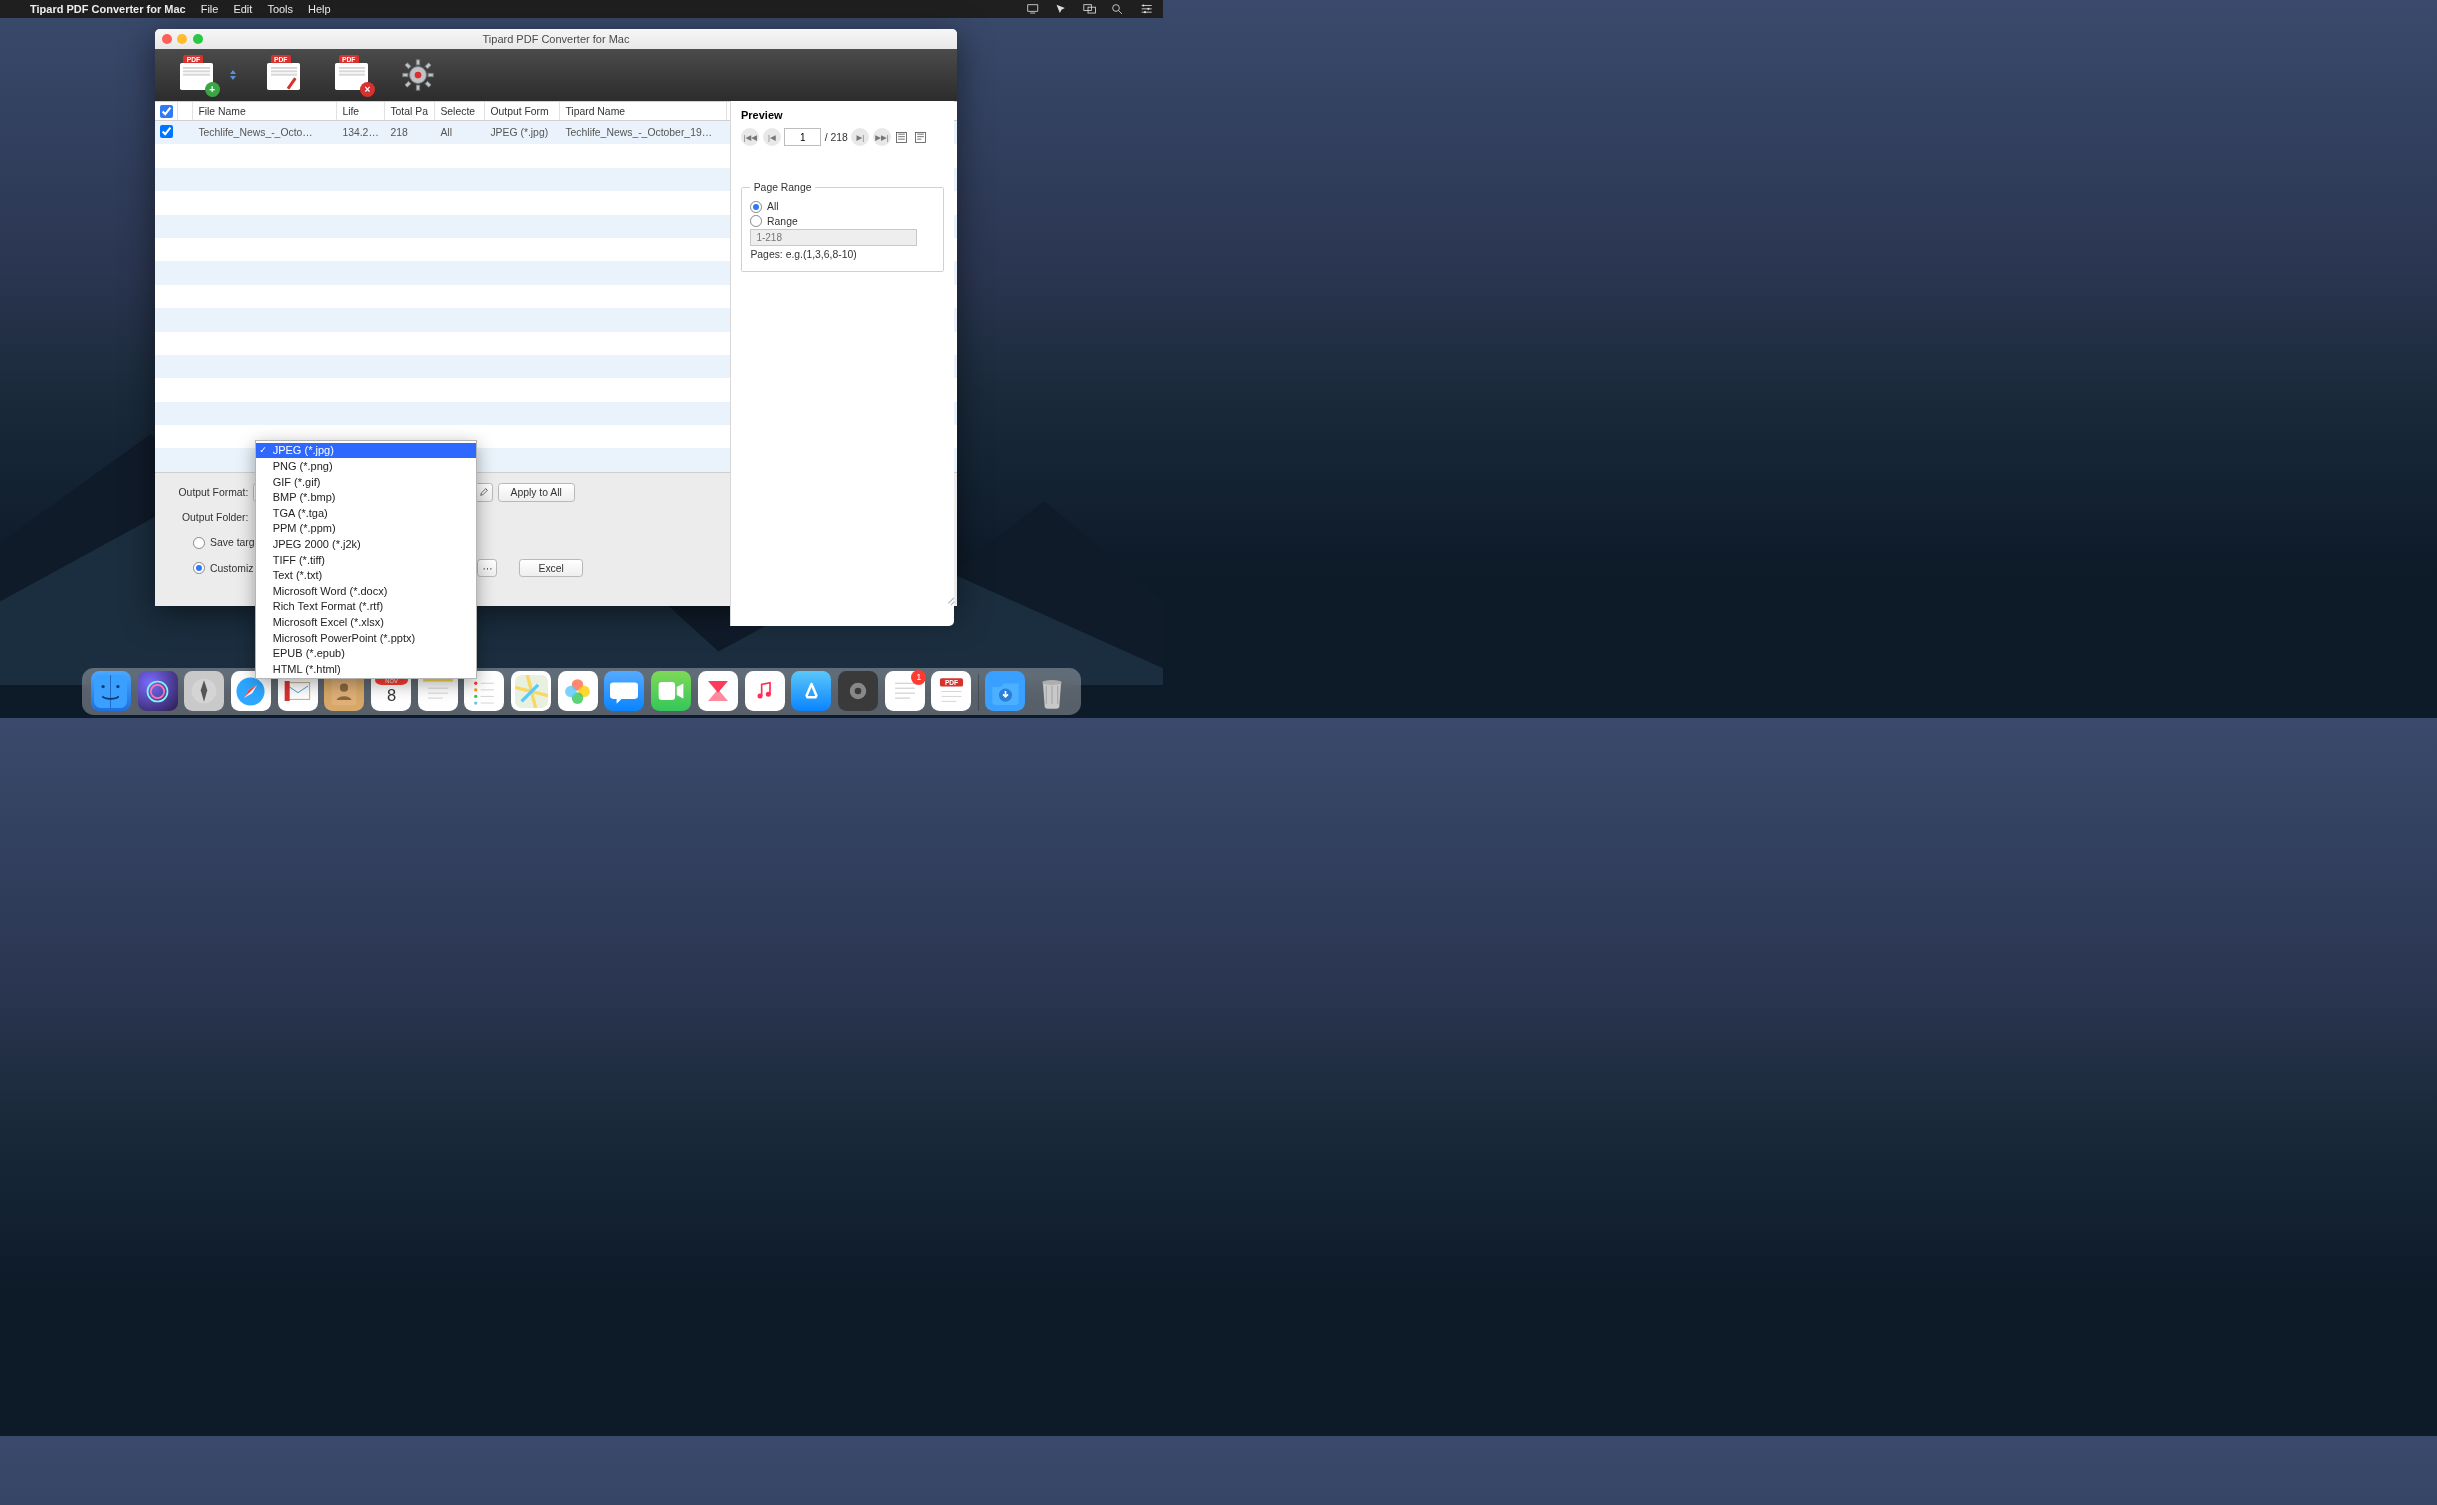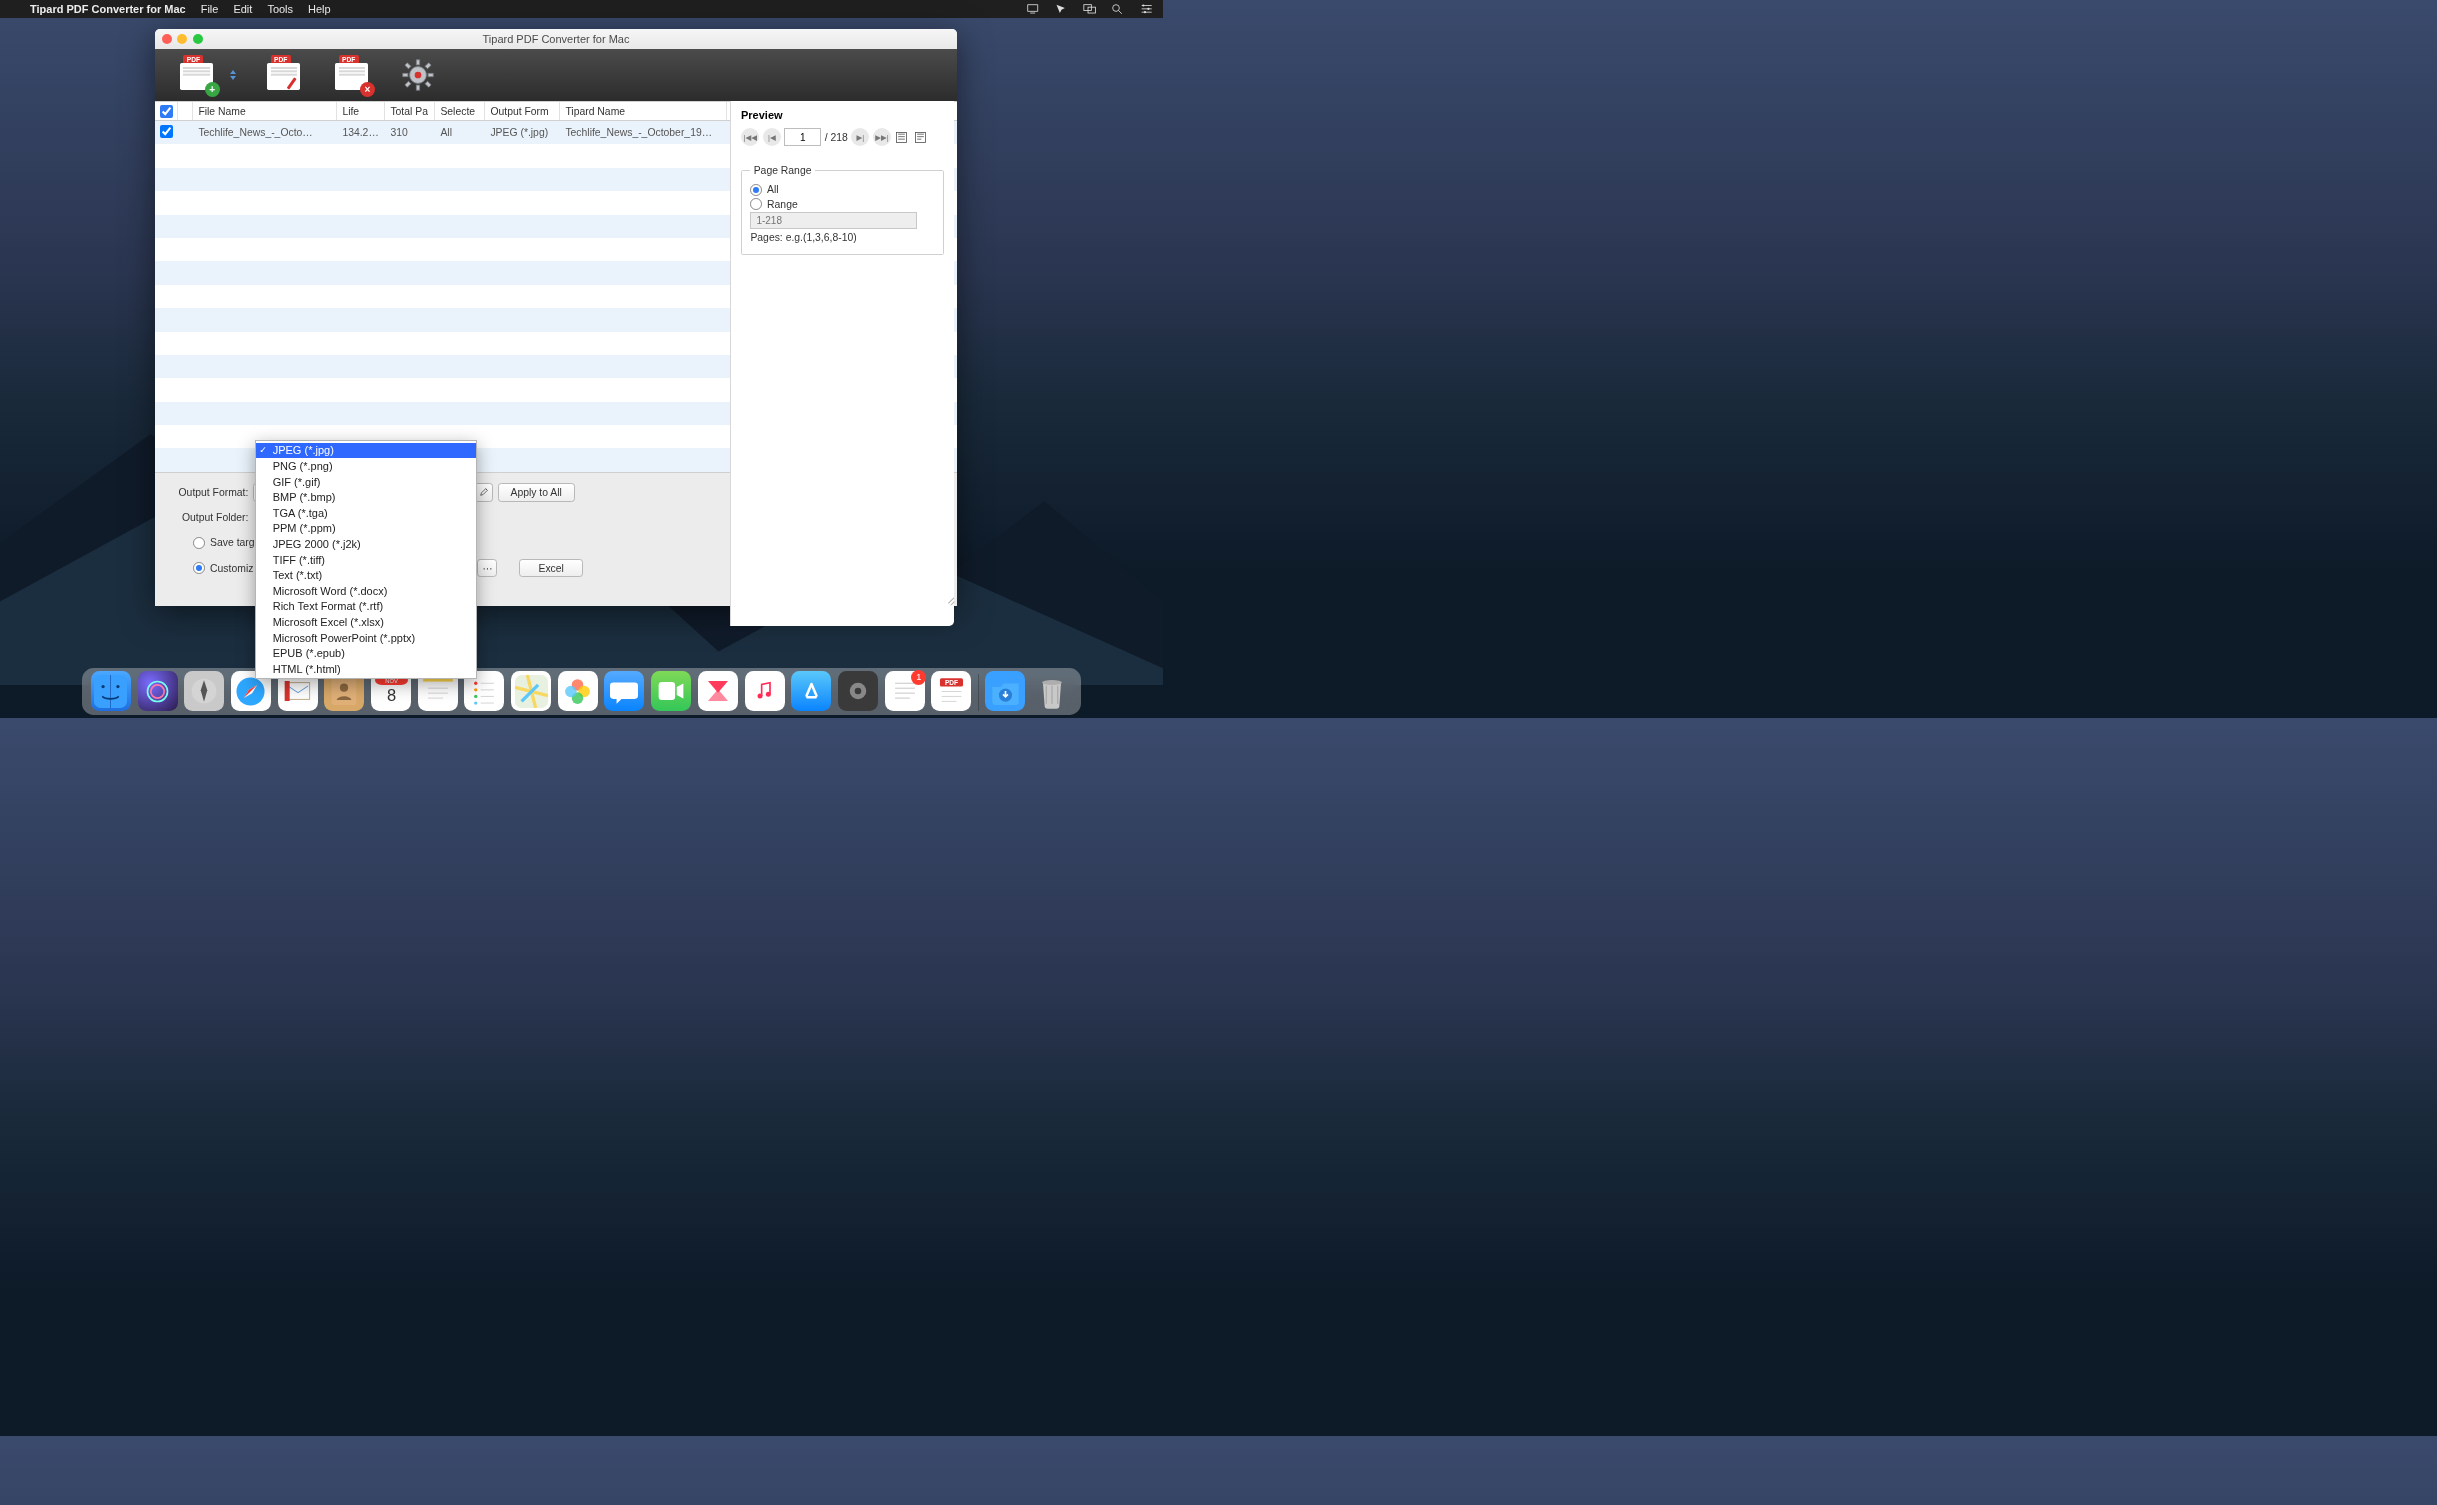--- a/index.html
+++ b/index.html
@@ -76,21 +76,21 @@
 .thumb .big .life { font-weight:400; }
 .thumb .news { font-size:8.4px; font-weight:700; color:#e5b84a; letter-spacing:0.8px; align-self:flex-end; margin-right:42px; margin-top:-3.3px;}
 .thumb .small { position:absolute; bottom:18.4px; font-size:5.8px; color:#c6bfe0; }
 .pvnav { display:flex; align-items:center; gap:3.3px; margin-top:6.7px; }
 .pvnav .rnd { width:18.4px; height:18.4px; border-radius:50%; background:#e8e8e8; display:flex; align-items:center; justify-content:center; font-size:7.5px; color:#777; }
 .pvnav .pgfld { width:37px; height:18.4px; border:0.8px solid #bdbdbd; text-align:center; font-size:10px; background:#fff; }
 .pvnav .tot { font-size:10.4px; color:#333; }
 .pvnav .ricon { width:15px; height:15px; }
 
 
-.prange { margin-top: 19px; }
+.prange { margin-top: 36px; }
 .prange fieldset { border:0.8px solid #d0d0d0; border-radius:1.7px; padding: 5px 8.4px 8.4px 8.4px; }
 .prange legend { font-size:10.4px; color:#333; padding:0 3.3px; }
 .prange .row { display:flex; align-items:center; gap:5px; font-size:10.4px; color:#333; margin:2.5px 0; }
 .prange .rfld { width: 167px; height:17px; border:0.8px solid #c8c8c8; background:#eee; font-size:10px; padding:0 5px; color:#999; }
 
 
 .dropdown { position: absolute; left: 255px; top: 440px; width: 222px; background:#fff; border:0.8px solid #b4b4b4; box-shadow: 0 5px 16.7px rgba(0,0,0,.35); z-index: 100; padding: 1.7px 0; }
 .dropdown .opt { font-size: 11px; padding: 0.8px 8.4px 0.8px 16.7px; color:#222; position:relative; line-height:14px; white-space:nowrap; }
 .dropdown .opt.sel { background:#2f68ff; color:#fff; }
 .dropdown .opt.sel::before { content:"✓"; position:absolute; left:3.3px; font-size:9.2px; }
@@ -210,21 +210,21 @@
     <div class="th colF">Output Form</div>
     <div class="th colG" style="flex:0 0 167px">Tipard Name</div>
   </div>
 
   <div class="tbody">
     <div class="trow">
       <div class="td chk colA"><input type="checkbox" checked="" style=""></div>
       <div class="td" style="width:15px"></div>
       <div class="td colB">Techlife_News_-_Octo…</div>
       <div class="td colC">134.20 …</div>
-      <div class="td colD">310</div>
+      <div class="td colD">218</div>
       <div class="td colE">All</div>
       <div class="td colF">JPEG (*.jpg)</div>
       <div class="td colG" style="flex:0 0 167px">Techlife_News_-_October_19…</div>
     </div>
     <div class="trow"></div>
       <div class="trow"></div>
       <div class="trow"></div>
       <div class="trow"></div>
     <div class="trow"></div>
       <div class="trow"></div>

